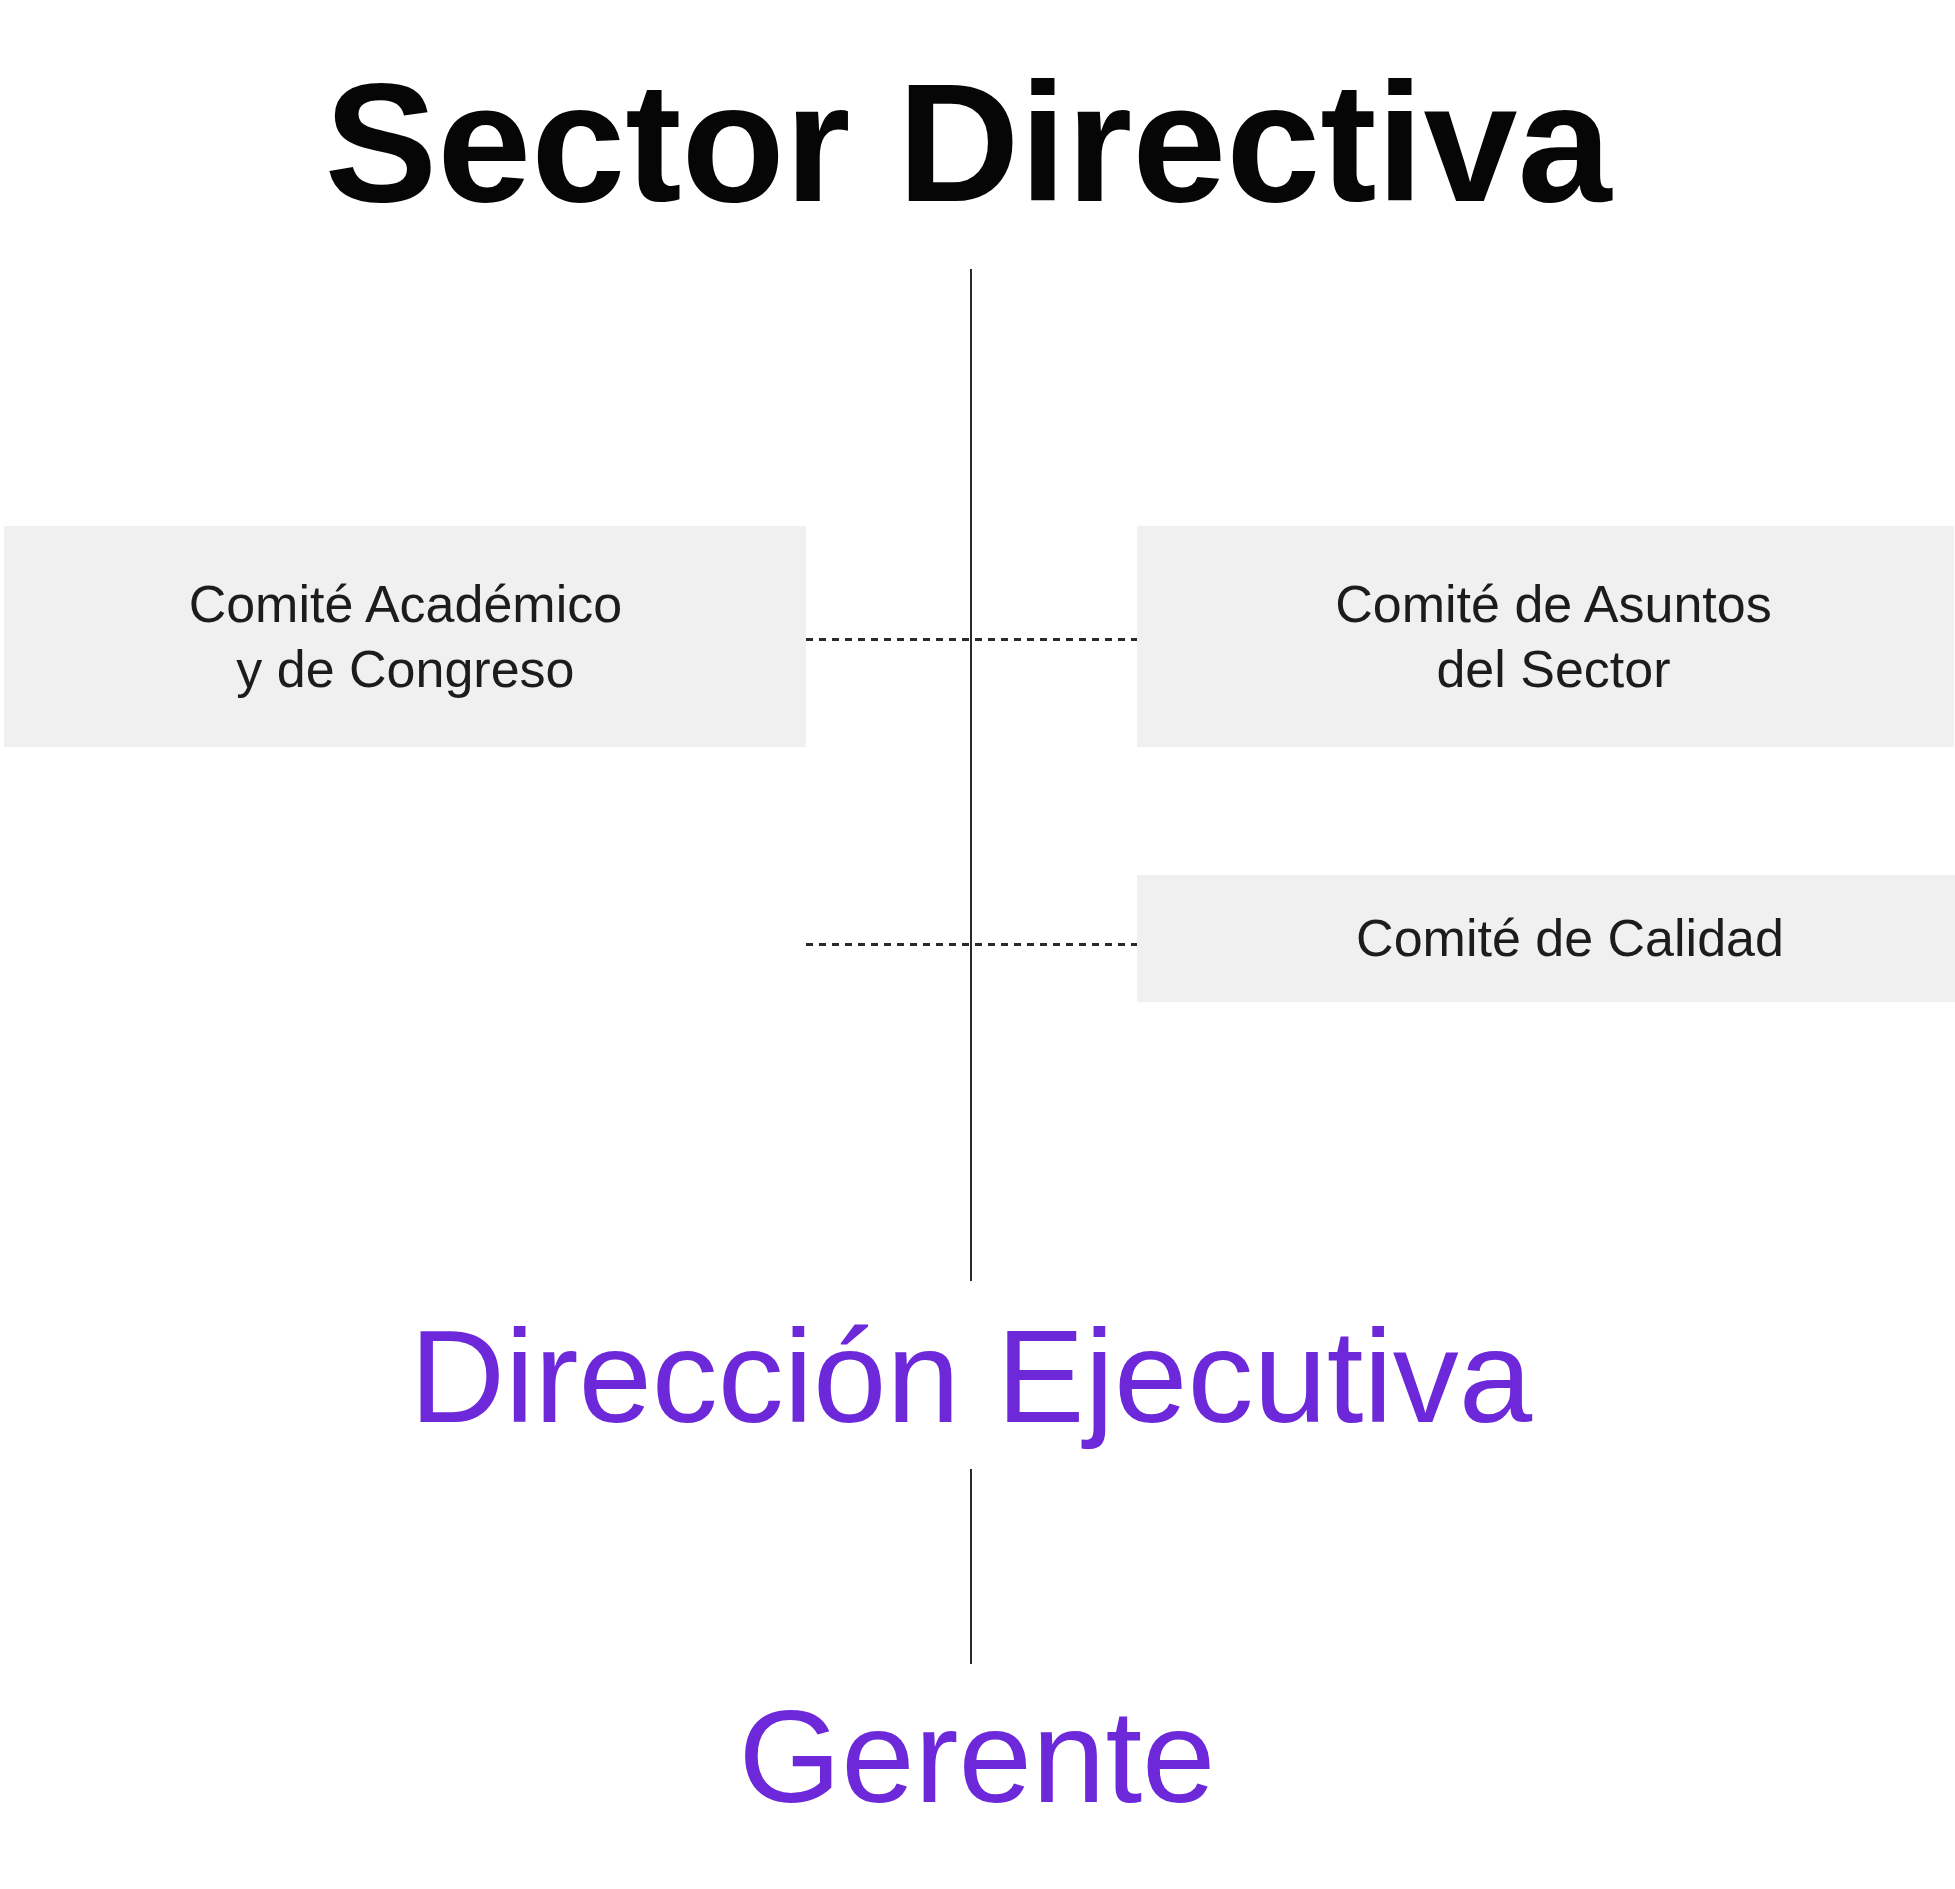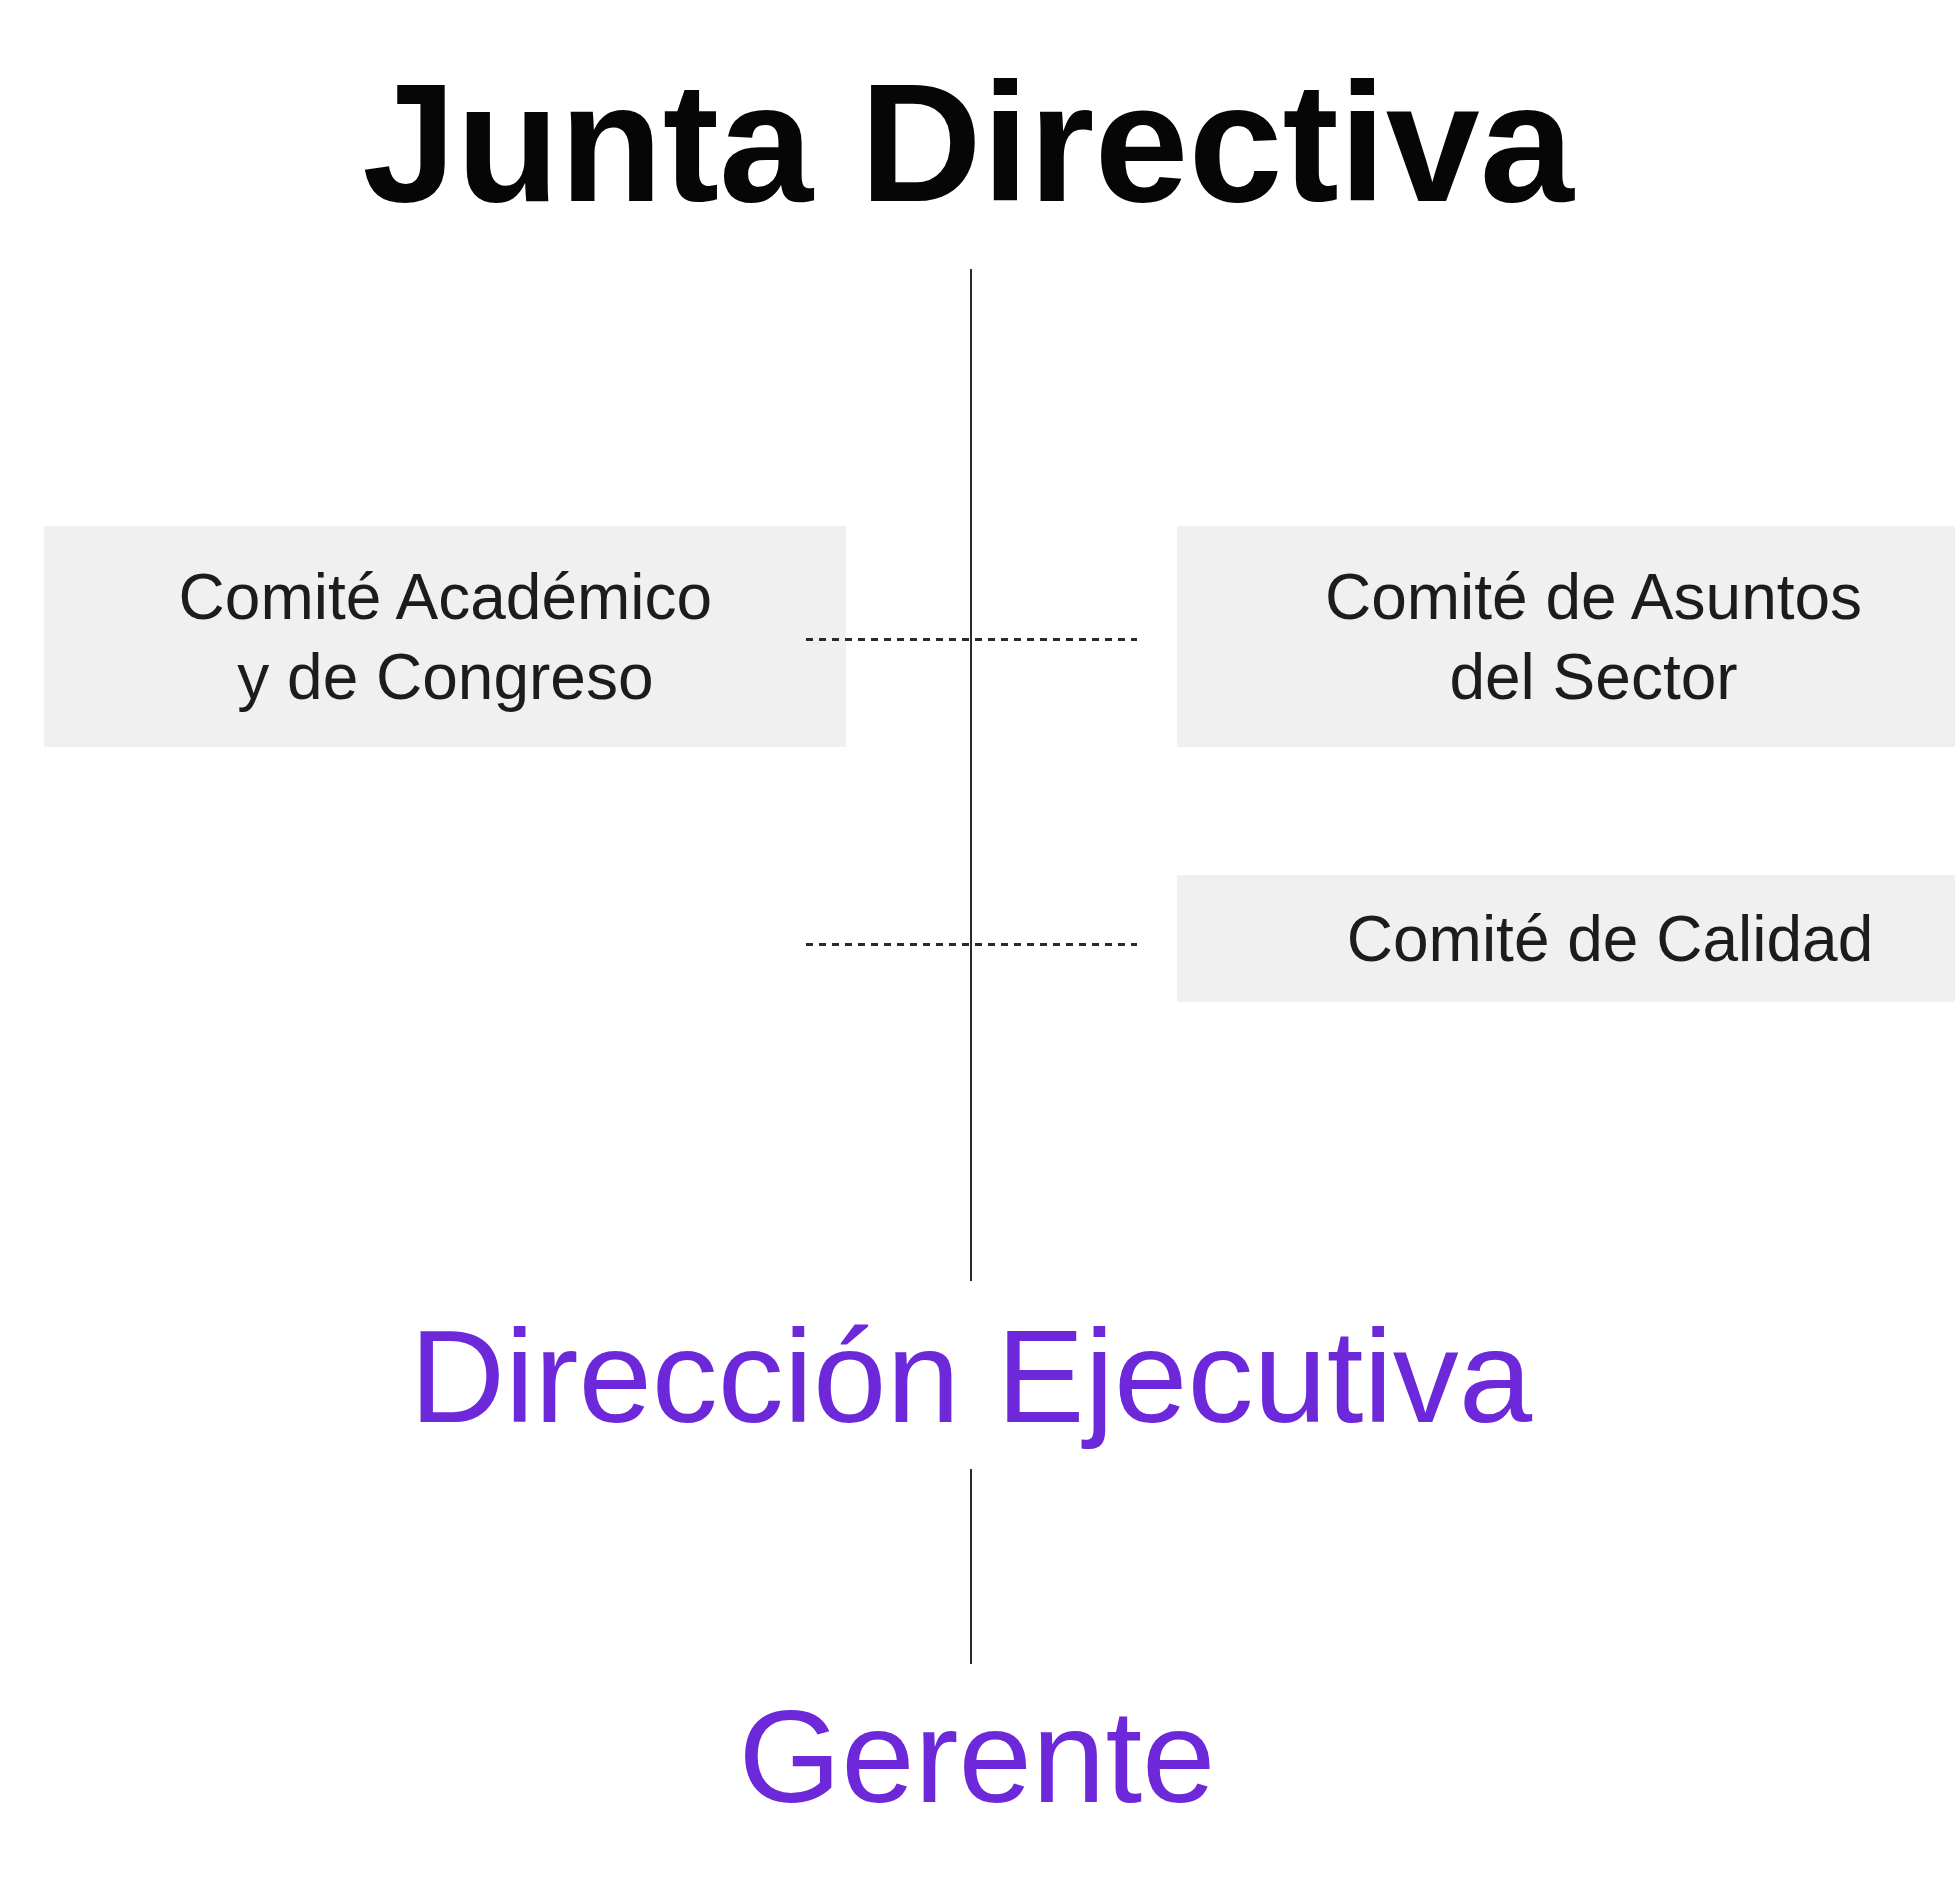--- a/index.html
+++ b/index.html
@@ -57,25 +57,24 @@
     top: 943px;
     width: 331px;
   }
   .node {
     position: absolute;
     background: #f0f0f0;
     display: flex;
     align-items: center;
     justify-content: center;
     text-align: center;
-    font-size: 64px;
+    font-size: 52px;
     line-height: 1.25;
     color: #1c1c1c;
     white-space: pre-line;
-    margin-left: 40px;
   }
   .node-academico {
     left: 4.4px;
     top: 526px;
     width: 802px;
     height: 221px;
   }
   .node-asuntos {
     left: 1137px;
     top: 526px;
@@ -111,21 +110,21 @@
   .label-gerente {
     left: 977px;
     top: 1691px;
   }
 </style>
 </head>
 <body>
 
 <div class="canvas">
 
-  <div class="root-title">Junta Directiva</div>
+  <div class="root-title">Sector Directiva</div>
 
   <div class="vline vline-top"></div>
 
   <div class="node node-academico">Comité Académico
 y de Congreso</div>
 
   <div class="dotted dotted-row1"></div>
 
   <div class="node node-asuntos">Comité de Asuntos
 del Sector</div>

